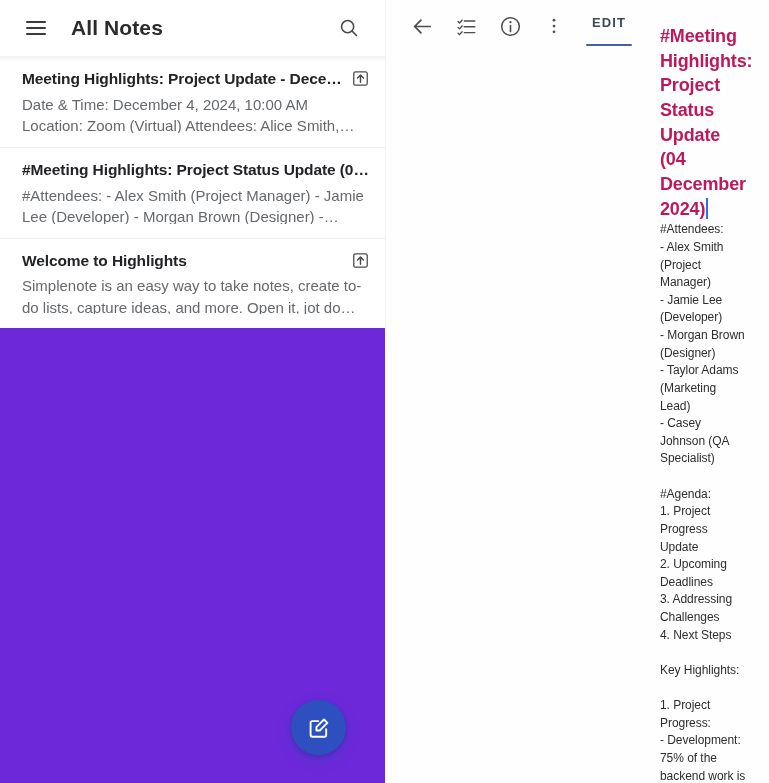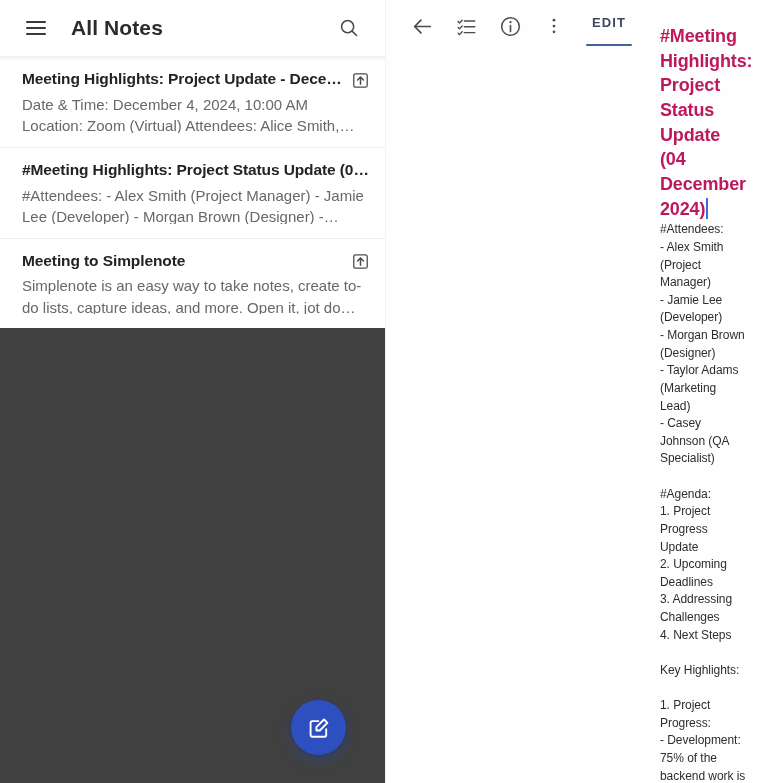--- a/index.html
+++ b/index.html
@@ -13,21 +13,21 @@
     width: 769px; height: 783px;
     display: flex;
     position: relative;
     background: #fff;
   }
 
   
   .left-pane {
     width: 385px;
     height: 783px;
-    background: #404040;
+    background: #6d28d9;
     position: relative;
     flex: 0 0 385px;
     overflow: hidden;
   }
   .left-toolbar {
     height: 56px;
     display: flex;
     align-items: center;
     padding: 0 14px;
     background: #ffffff;
@@ -73,21 +73,21 @@
   }
   .note-item + .note-item::before {
     content: "";
     position: absolute;
     top: 0; left: 0; right: 0;
     height: 1px;
     background: #eceef0;
   }
   .note-row {
     display: flex;
-    align-items: flex-end;
+    align-items: flex-start;
     gap: 8px;
   }
   .note-title {
     font-size: 15.5px;
     font-weight: 700;
     color: #222326;
     line-height: 1.28;
     white-space: nowrap;
     overflow: hidden;
     text-overflow: ellipsis;
@@ -257,21 +257,21 @@
 
       <div class="note-item">
         <div class="note-row">
           <div class="note-title">#Meeting Highlights: Project Status Update (04…</div>
         </div>
         <div class="note-preview">#Attendees: - Alex Smith (Project Manager)  - Jamie Lee (Developer)  - Morgan Brown (Designer)  - Taylor Adam…</div>
       </div>
 
       <div class="note-item">
         <div class="note-row">
-          <div class="note-title">Meeting to Simplenote</div>
+          <div class="note-title">Welcome to Highlights</div>
           <svg class="published-icon" viewBox="0 0 24 24">
             <rect x="2.5" y="2.5" width="19" height="19" rx="2.6" fill="none" stroke="#4b4b4b" stroke-width="1.8"></rect>
             <path d="M12 17.2V7.6" stroke="#4b4b4b" stroke-width="2.1" stroke-linecap="round"></path>
             <path d="M7.9 11.4L12 7.2l4.1 4.2" fill="none" stroke="#4b4b4b" stroke-width="2.1" stroke-linecap="round" stroke-linejoin="round"></path>
           </svg>
         </div>
         <div class="note-preview">Simplenote is an easy way to take notes, create to-do lists, capture ideas, and more. Open it, jot down some t…</div>
       </div>
 
     </div>

